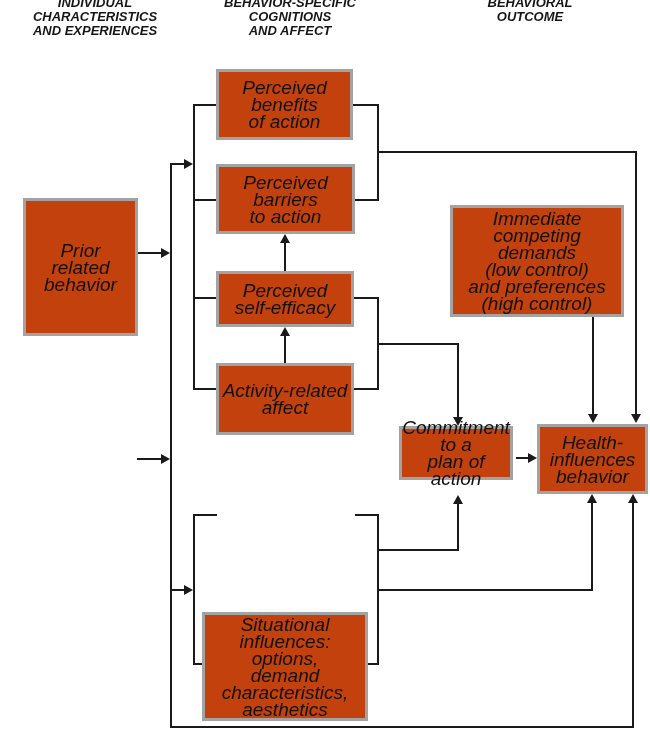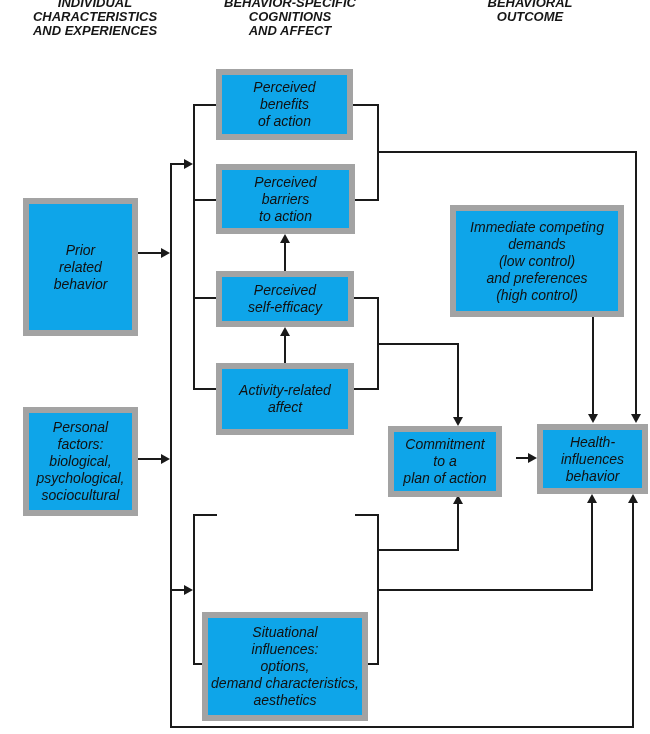--- a/index.html
+++ b/index.html
@@ -5,23 +5,23 @@
   html,body{margin:0;padding:0;background:#ffffff;}
   #stage{
     position:relative;width:650px;height:734px;background:#ffffff;
     font-family:"Liberation Sans","DejaVu Sans",sans-serif;color:#111111;overflow:hidden;font-style:italic;
   }
   .hdr{
     position:absolute;text-align:center;font-weight:bold;font-size:13px;line-height:14px;
     white-space:pre-line;color:#161616;
   }
   .bx{
-    position:absolute;box-sizing:border-box;border:6px solid #a3a3a3;background:#0ea5e9;
+    position:absolute;box-sizing:border-box;border:3px solid #a3a3a3;background:#c2410c;
     display:flex;align-items:center;justify-content:center;text-align:center;
-    font-size:14px;line-height:17px;white-space:pre-line;color:#111111;z-index:2;
+    font-size:19px;line-height:17px;white-space:pre-line;color:#111111;z-index:2;
   }
   .ln{position:absolute;background:#1a1a1a;z-index:1;}
   .tri{position:absolute;width:0;height:0;z-index:1;}
   .tri.r{border-top:5px solid transparent;border-bottom:5px solid transparent;border-left:9px solid #1a1a1a;}
   .tri.d{border-left:5px solid transparent;border-right:5px solid transparent;border-top:9px solid #1a1a1a;}
   .tri.u{border-left:5px solid transparent;border-right:5px solid transparent;border-bottom:9px solid #1a1a1a;}
 </style>
 </head>
 <body>
 
@@ -32,46 +32,41 @@
 AND EXPERIENCES</div>
   <div class="hdr" style="left:200px;top:-4px;width:180px">BEHAVIOR-SPECIFIC
 COGNITIONS
 AND AFFECT</div>
   <div class="hdr" style="left:440px;top:-4px;width:180px">BEHAVIORAL
 OUTCOME</div>
 
   <div class="bx" style="left:23px;top:198px;width:115px;height:138px">Prior
 related
 behavior</div>
-  <div class="bx" style="left:23px;top:407px;width:115px;height:109px">Personal
-factors:
-biological,
-psychological,
-sociocultural</div>
   <div class="bx" style="left:216px;top:69px;width:137px;height:71px">Perceived
 benefits
 of action</div>
   <div class="bx" style="left:216px;top:164px;width:139px;height:70px">Perceived
 barriers
 to action</div>
   <div class="bx" style="left:216px;top:271px;width:138px;height:56px">Perceived
 self-efficacy</div>
   <div class="bx" style="left:216px;top:363px;width:138px;height:72px">Activity-related
 affect</div>
   <div class="bx" style="left:450px;top:205px;width:174px;height:112px">Immediate competing
 demands
 (low control)
 and preferences
 (high control)</div>
   <div class="bx" style="left:202px;top:612px;width:166px;height:109px">Situational
 influences:
 options,
 demand characteristics,
 aesthetics</div>
-  <div class="bx" style="left:388px;top:426px;width:114px;height:71px">Commitment
+  <div class="bx" style="left:399px;top:426px;width:114px;height:54px">Commitment
 to a
 plan of action</div>
   <div class="bx" style="left:537px;top:424px;width:111px;height:70px">Health-
 influences
 behavior</div>
 
   <div class="ln" style="left:137px;top:252px;width:24px;height:2px"></div>
   <div class="tri r" style="left:161px;top:248px"></div>
   <div class="ln" style="left:137px;top:458px;width:24px;height:2px"></div>
   <div class="tri r" style="left:161px;top:454px"></div>

